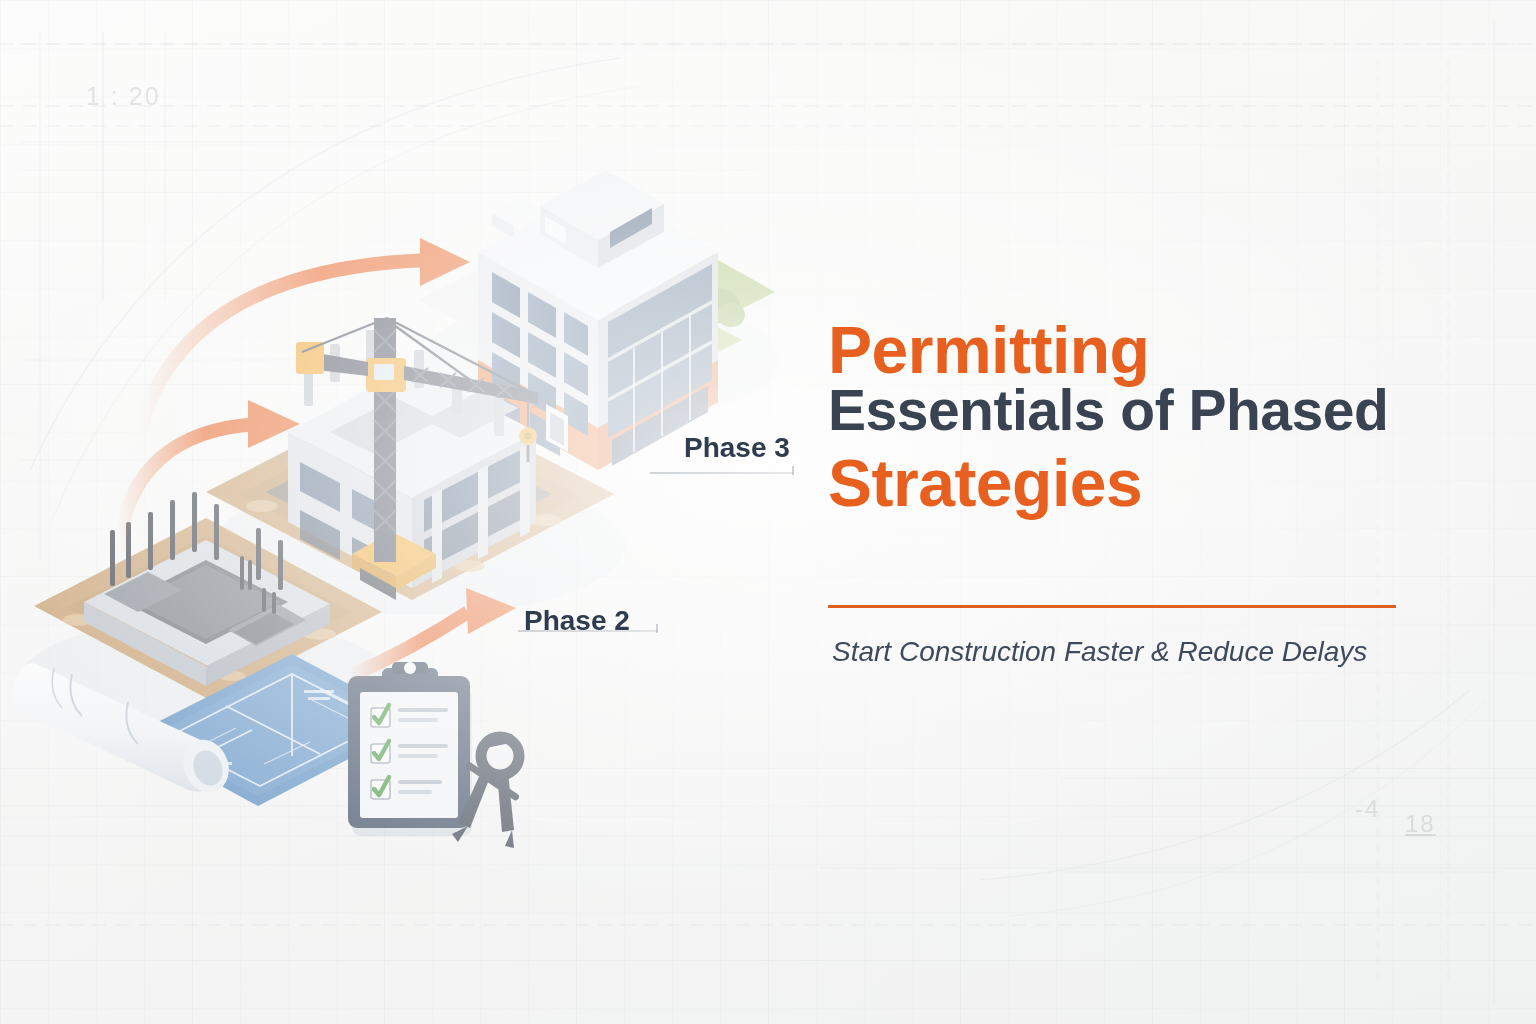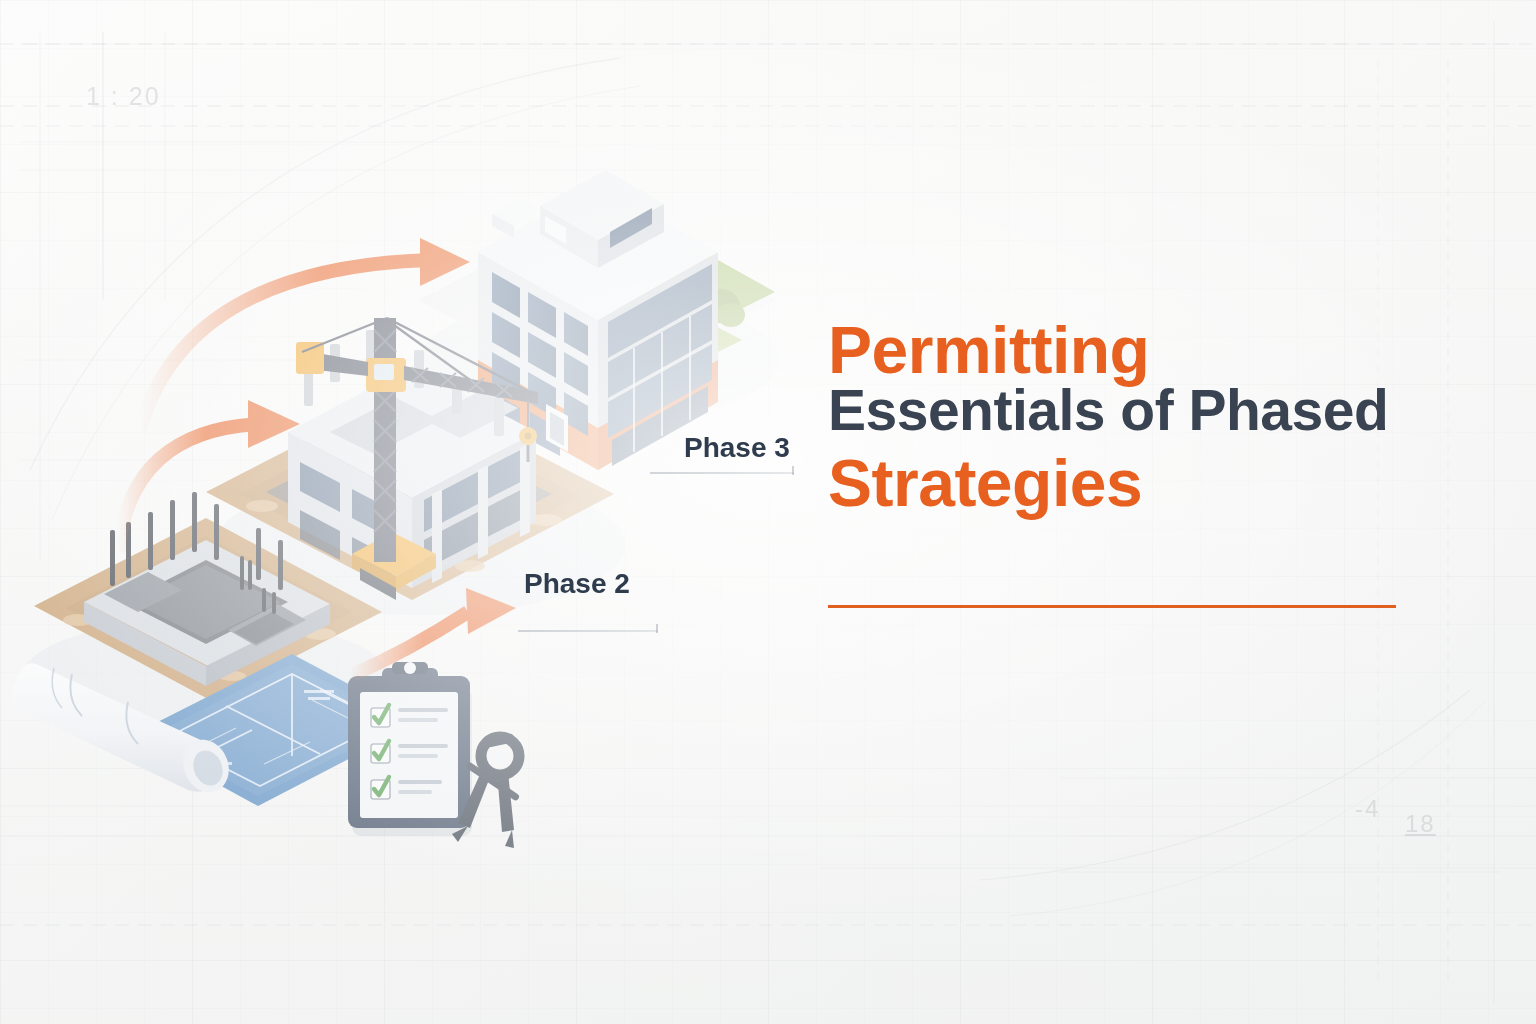--- a/index.html
+++ b/index.html
@@ -86,21 +86,21 @@
     background: linear-gradient(to right, rgba(150,158,168,.42), rgba(150,158,168,.22));
   }
   .leader-tick {
     position: absolute;
     width: 2px; height: 9px;
     background: rgba(150,158,168,.45);
   }
   #phase3-label { left: 684px; top: 432px; }
   #phase3-leader { left: 650px; top: 472px; width: 144px; }
   #phase3-tick { left: 792px; top: 466px; }
-  #phase2-label { left: 524px; top: 568px; }
+  #phase2-label { left: 524px; top: 605px; }
   #phase2-leader { left: 518px; top: 630px; width: 140px; }
   #phase2-tick { left: 656px; top: 624px; }
 
   
   .annot {
     position: absolute;
     color: rgba(130,140,152,.22);
     font-size: 24px;
     letter-spacing: 2px;
     font-family: "Liberation Sans", sans-serif;
@@ -498,18 +498,19 @@
   <div class="leader-tick" id="phase2-tick"></div>
 
   <div id="title-block">
     <div class="t-line" id="title-l2">Permitting</div>
     <div class="t-line" id="title-l1">Essentials of Phased</div>
     <div class="t-line" id="title-l3">Strategies</div>
   </div>
 
   <div id="divider"></div>
 
+  <div id="subtitle">Start Construction Faster &amp; Reduce Delays</div>
 
   <div class="annot" id="annot-scale">1 : 20</div>
   <div class="annot" id="annot-neg4">-4</div>
   <div class="annot" id="annot-18">18</div>
 
 </div>
 
 </body></html>

